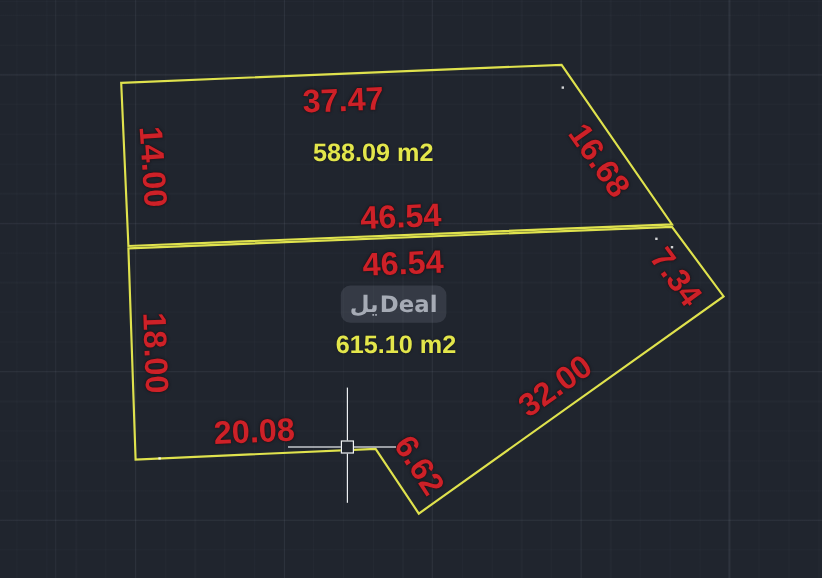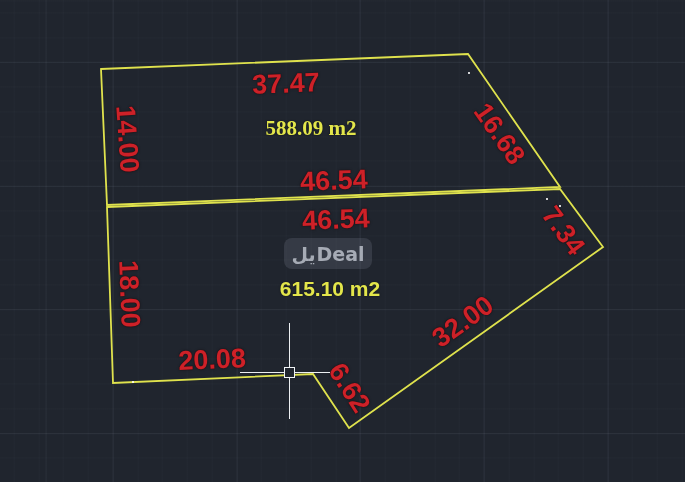--- a/index.html
+++ b/index.html
@@ -63,21 +63,21 @@
 </head>
 <body>
 
 <div class="viewport">
   <svg class="geo" id="geometry" width="685" height="482" viewBox="0 0 685 482">
       <polygon points="101,69 468,54 560,187 107,205" fill="none" stroke="#dfe24d" stroke-width="1.8" stroke-linejoin="miter"></polygon>
       <polygon points="107,207 560,189 603,247 349,428 313,374 113,383" fill="none" stroke="#dfe24d" stroke-width="1.8" stroke-linejoin="miter"></polygon>
     </svg>
 
   <div id="labels">
-      <div class="lbl area" style="left: 311px; top: 128px; font-family: Liberation Serif, serif;">588.09 m2</div>
+      <div class="lbl area" style="left: 311px; top: 128px;">588.09 m2</div>
       <div class="lbl area" style="left: 330px; top: 288px;">615.10 m2</div>
       <div class="lbl dim" style="left: 286px; top: 84px; --r: -2.3deg;">37.47</div>
       <div class="lbl dim" style="left: 127px; top: 139px; --r: 86deg;">14.00</div>
       <div class="lbl dim" style="left: 499px; top: 134px; --r: 55deg;">16.68</div>
       <div class="lbl dim" style="left: 334px; top: 181px; --r: -2.3deg;">46.54</div>
       <div class="lbl dim" style="left: 336px; top: 220px; --r: -2.3deg;">46.54</div>
       <div class="lbl dim" style="left: 563px; top: 231px; --r: 54deg;">7.34</div>
       <div class="lbl dim" style="left: 129px; top: 294px; --r: 88deg;">18.00</div>
       <div class="lbl dim" style="left: 463px; top: 322px; --r: -35.5deg;">32.00</div>
       <div class="lbl dim" style="left: 212px; top: 360px; --r: -2.6deg;">20.08</div>

